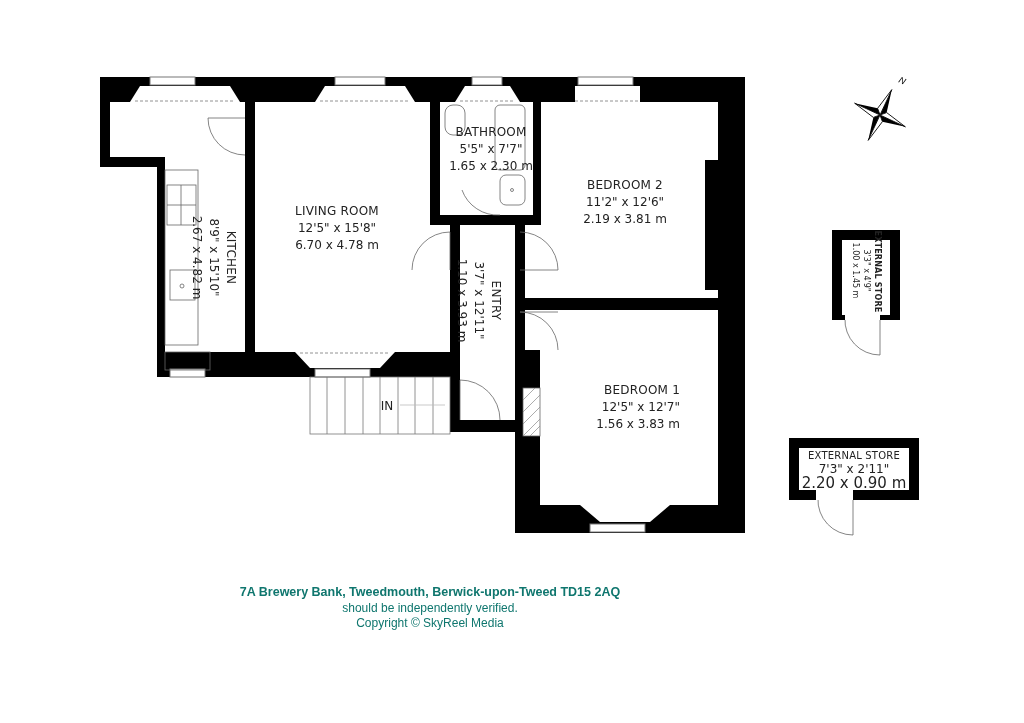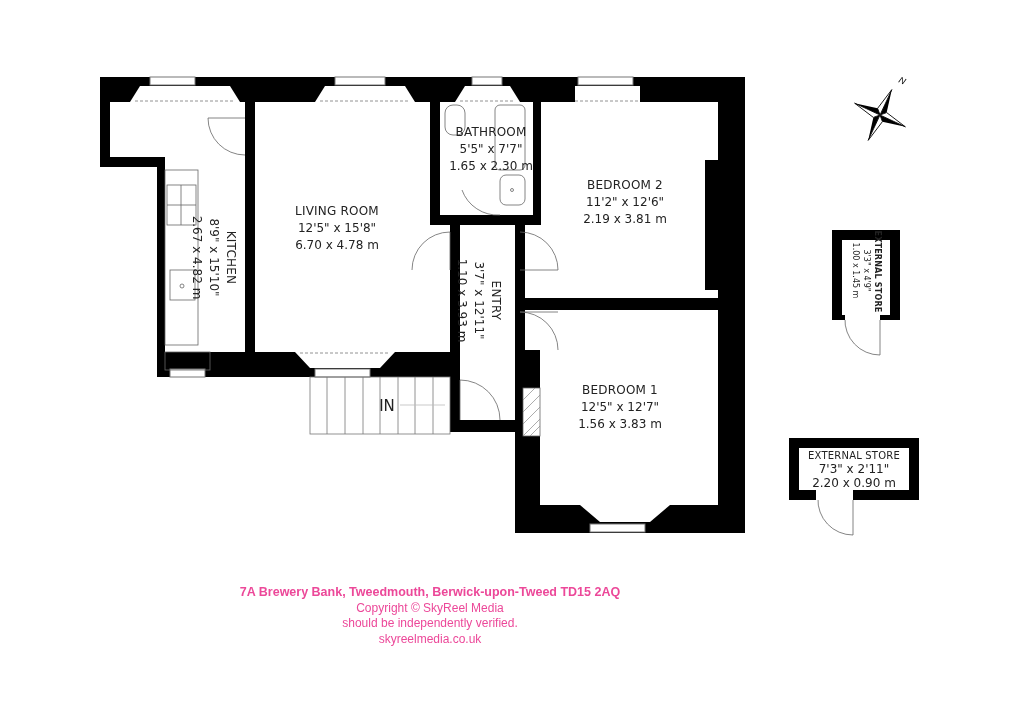--- a/index.html
+++ b/index.html
@@ -1,21 +1,21 @@
 <!DOCTYPE html>
 <html><head>
 <meta charset="utf-8">
 <style>
   html, body { margin: 0; padding: 0; background: #ffffff; }
   body { width: 1024px; height: 723px; position: relative; overflow: hidden; font-family: "DejaVu Sans", sans-serif; }
   svg.plan { position: absolute; left: 0; top: 0; }
   .room-label { position: absolute; text-align: center; color: #222; font-size: 12px; line-height: 17px; white-space: nowrap; }
   .room-label .name { letter-spacing: 0.2px; }
   .rot { transform-origin: center center; }
-  .footer { position: absolute; left: 0; width: 860px; top: 585px; text-align: center; font-family: "Liberation Sans", sans-serif; color: #ec4899; font-size: 12px; line-height: 15.5px; }
+  .footer { position: absolute; left: 0; width: 860px; top: 585px; text-align: center; font-family: "Liberation Sans", sans-serif; color: #0f766e; font-size: 12px; line-height: 15.5px; }
   .footer .addr { font-weight: bold; font-size: 12.5px; }
 </style>
 </head>
 <body>
 
 <svg class="plan" width="1024" height="723" viewBox="0 0 1024 723">
 
   <g fill="#000">
 
     <rect x="100" y="77" width="645" height="25"></rect>
@@ -182,35 +182,34 @@
 <div class="room-label" style="left:565px;top:177px;width:120px;">
   <div class="name">BEDROOM 2</div>
   <div>11'2" x 12'6"</div>
   <div>2.19 x 3.81 m</div>
 </div>
 <div class="room-label rot" style="left:423px;top:275px;width:110px;transform:rotate(90deg);">
   <div class="name">ENTRY</div>
   <div>3'7" x 12'11"</div>
   <div>1.10 x 3.93 m</div>
 </div>
-<div class="room-label" style="left:560px;top:382px;width:120px;">
+<div class="room-label" style="left:560px;top:382px;width:120px;text-align:right;">
   <div class="name">BEDROOM 1</div>
   <div>12'5" x 12'7"</div>
   <div>1.56 x 3.83 m</div>
 </div>
 <div class="room-label rot" style="left:826px;top:254px;width:80px;font-size:8px;line-height:11px;transform:rotate(90deg);">
   <div class="name" style="font-weight:bold;">EXTERNAL STORE</div>
   <div>3'3" x 4'9"</div>
   <div>1.00 x 1.45 m</div>
 </div>
 <div class="room-label" style="left:797px;top:449px;width:114px;font-size:10px;line-height:13px;">
   <div class="name">EXTERNAL STORE</div>
   <div style="font-size:12px;line-height:14px;">7'3" x 2'11"</div>
-  <div style="font-size:12px;line-height:14px;">2.20 x 0.90 m</div>
-</div>
-<div class="room-label" style="left:372px;top:398px;width:30px;font-size:15px;">IN</div>
+  <div style="font-size:15px;line-height:14px;">2.20 x 0.90 m</div>
+</div>
+<div class="room-label" style="left:372px;top:398px;width:30px;font-size:12px;">IN</div>
 
 <div class="footer">
   <div class="addr">7A Brewery Bank, Tweedmouth, Berwick-upon-Tweed TD15 2AQ</div>
+  <div>should be independently verified.</div>
   <div>Copyright © SkyReel Media</div>
-  <div>should be independently verified.</div>
-  <div>skyreelmedia.co.uk</div>
 </div>
 
 </body></html>

